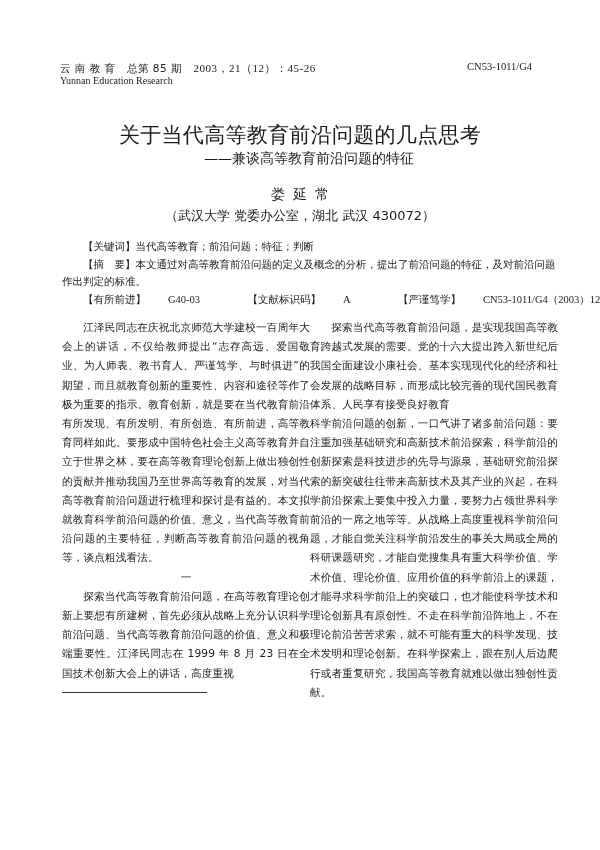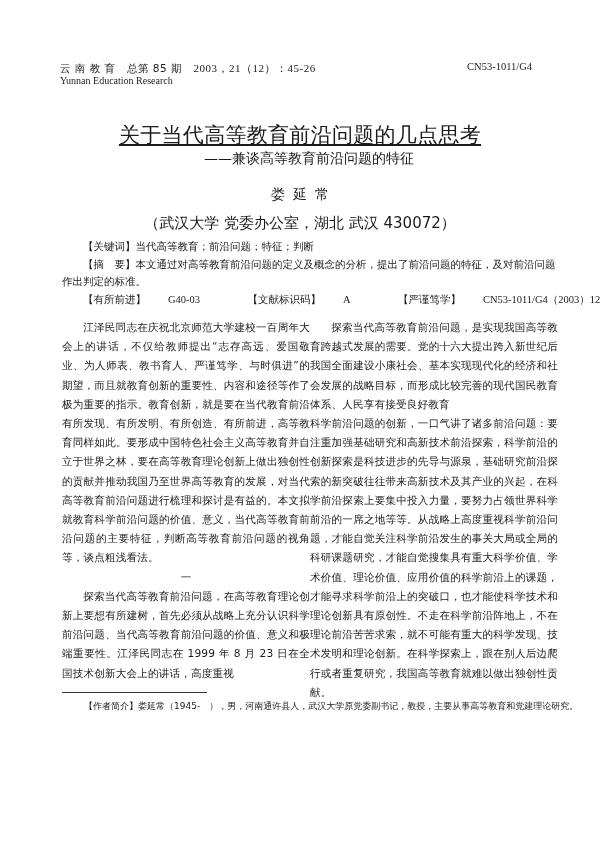--- a/index.html
+++ b/index.html
@@ -5,24 +5,24 @@
   html, body { margin: 0; padding: 0; }
   body {
     width: 600px; height: 850px; background: #ffffff; position: relative; overflow: hidden;
     font-family: "DejaVu Sans", "Liberation Sans", sans-serif; color: #1a1a1a;
   }
   .abs { position: absolute; }
   .hdr-cn { left: 60px; top: 61px; font-size: 10.5px; letter-spacing: 0.5px; white-space: nowrap; }
   .hdr-cn .num { font-family: "Liberation Serif", serif; font-size: 11px; }
   .hdr-en { left: 60px; top: 75px; font-family: "Liberation Serif", serif; font-size: 10px; white-space: nowrap; }
   .hdr-issn { right: 68px; top: 61px; font-family: "Liberation Serif", serif; font-size: 10.5px; }
-  .title { left: 0; width: 600px; top: 121px; text-align: center; font-size: 21px; letter-spacing: 0.3px; white-space: nowrap; text-decoration: underline; }
+  .title { left: 0; width: 600px; top: 121px; text-align: center; font-size: 21px; letter-spacing: 0.3px; white-space: nowrap; }
   .subtitle { left: 0; width: 600px; top: 150px; text-align: center; font-size: 14px; white-space: nowrap; padding-left: 18px; box-sizing: border-box; }
   .author { left: 0; width: 600px; top: 186px; text-align: center; font-size: 14px; letter-spacing: 8px; white-space: nowrap; padding-left: 8px; box-sizing: border-box; }
-  .affil { left: 0; width: 600px; top: 207px; text-align: center; font-size: 15px; white-space: nowrap; margin-top: 7px; }
+  .affil { left: 0; width: 600px; top: 207px; text-align: center; font-size: 13px; white-space: nowrap; }
   .meta { left: 62px; top: 238px; width: 502px; font-size: 10.5px; line-height: 17.5px; }
   .meta .line { white-space: nowrap; }
   .meta .indent { padding-left: 21px; }
   .meta .wrapline { text-indent: 21px; white-space: normal; }
   .meta .cls span { margin-right: 22px; }
   .col { top: 318px; width: 248px; font-size: 10.6px; line-height: 19.2px; text-align: justify; letter-spacing: 0.15px; }
   .col p { margin: 0; text-indent: 2em; }
   .col-left { left: 62px; }
   .col-right { left: 310px; }
   .sec-num { text-align: center; margin: 12px 0 14px 0; text-indent: 0 !important; }
@@ -66,16 +66,13 @@
   <p>探索当代高等教育前沿问题，在高等教育理论创新上要想有所建树，首先必须从战略上充分认识科学前沿问题、当代高等教育前沿问题的价值、意义和极端重要性。江泽民同志在 1999 年 8 月 23 日在全国技术创新大会上的讲话，高度重视</p>
 </div>
 
 <div class="abs col col-right">
   <p>探索当代高等教育前沿问题，是实现我国高等教育跨越式发展的需要。党的十六大提出跨入新世纪后我国全面建设小康社会、基本实现现代化的经济和社会发展的战略目标，而形成比较完善的现代国民教育体系、人民享有接受良好教育</p>
   <p style="text-indent:0">科学前沿问题的创新，一口气讲了诸多前沿问题：要注重加强基础研究和高新技术前沿探索，科学前沿的创新探索是科技进步的先导与源泉，基础研究前沿探索的新突破往往带来高新技术及其产业的兴起，在科学前沿探索上要集中投入力量，要努力占领世界科学前沿的一席之地等等。从战略上高度重视科学前沿问题，才能自觉关注科学前沿发生的事关大局或全局的科研课题研究，才能自觉搜集具有重大科学价值、学术价值、理论价值、应用价值的科学前沿上的课题，才能寻求科学前沿上的突破口，也才能使科学技术和理论创新具有原创性。不走在科学前沿阵地上，不在理论前沿苦苦求索，就不可能有重大的科学发现、技术发明和理论创新。在科学探索上，跟在别人后边爬行或者重复研究，我国高等教育就难以做出独创性贡献。</p>
 </div>
 
 <div class="abs footnote-rule"></div>
 <div class="abs footnotes">
-  <div>
-    <span>【作者简介】</span><span>娄延常（1945-　），男，河南通许县人，武汉大学原党委副书记，教授，主要从事高等教育和党建理论研究。</span>
-  </div>
 </div>
 
 </body></html>

